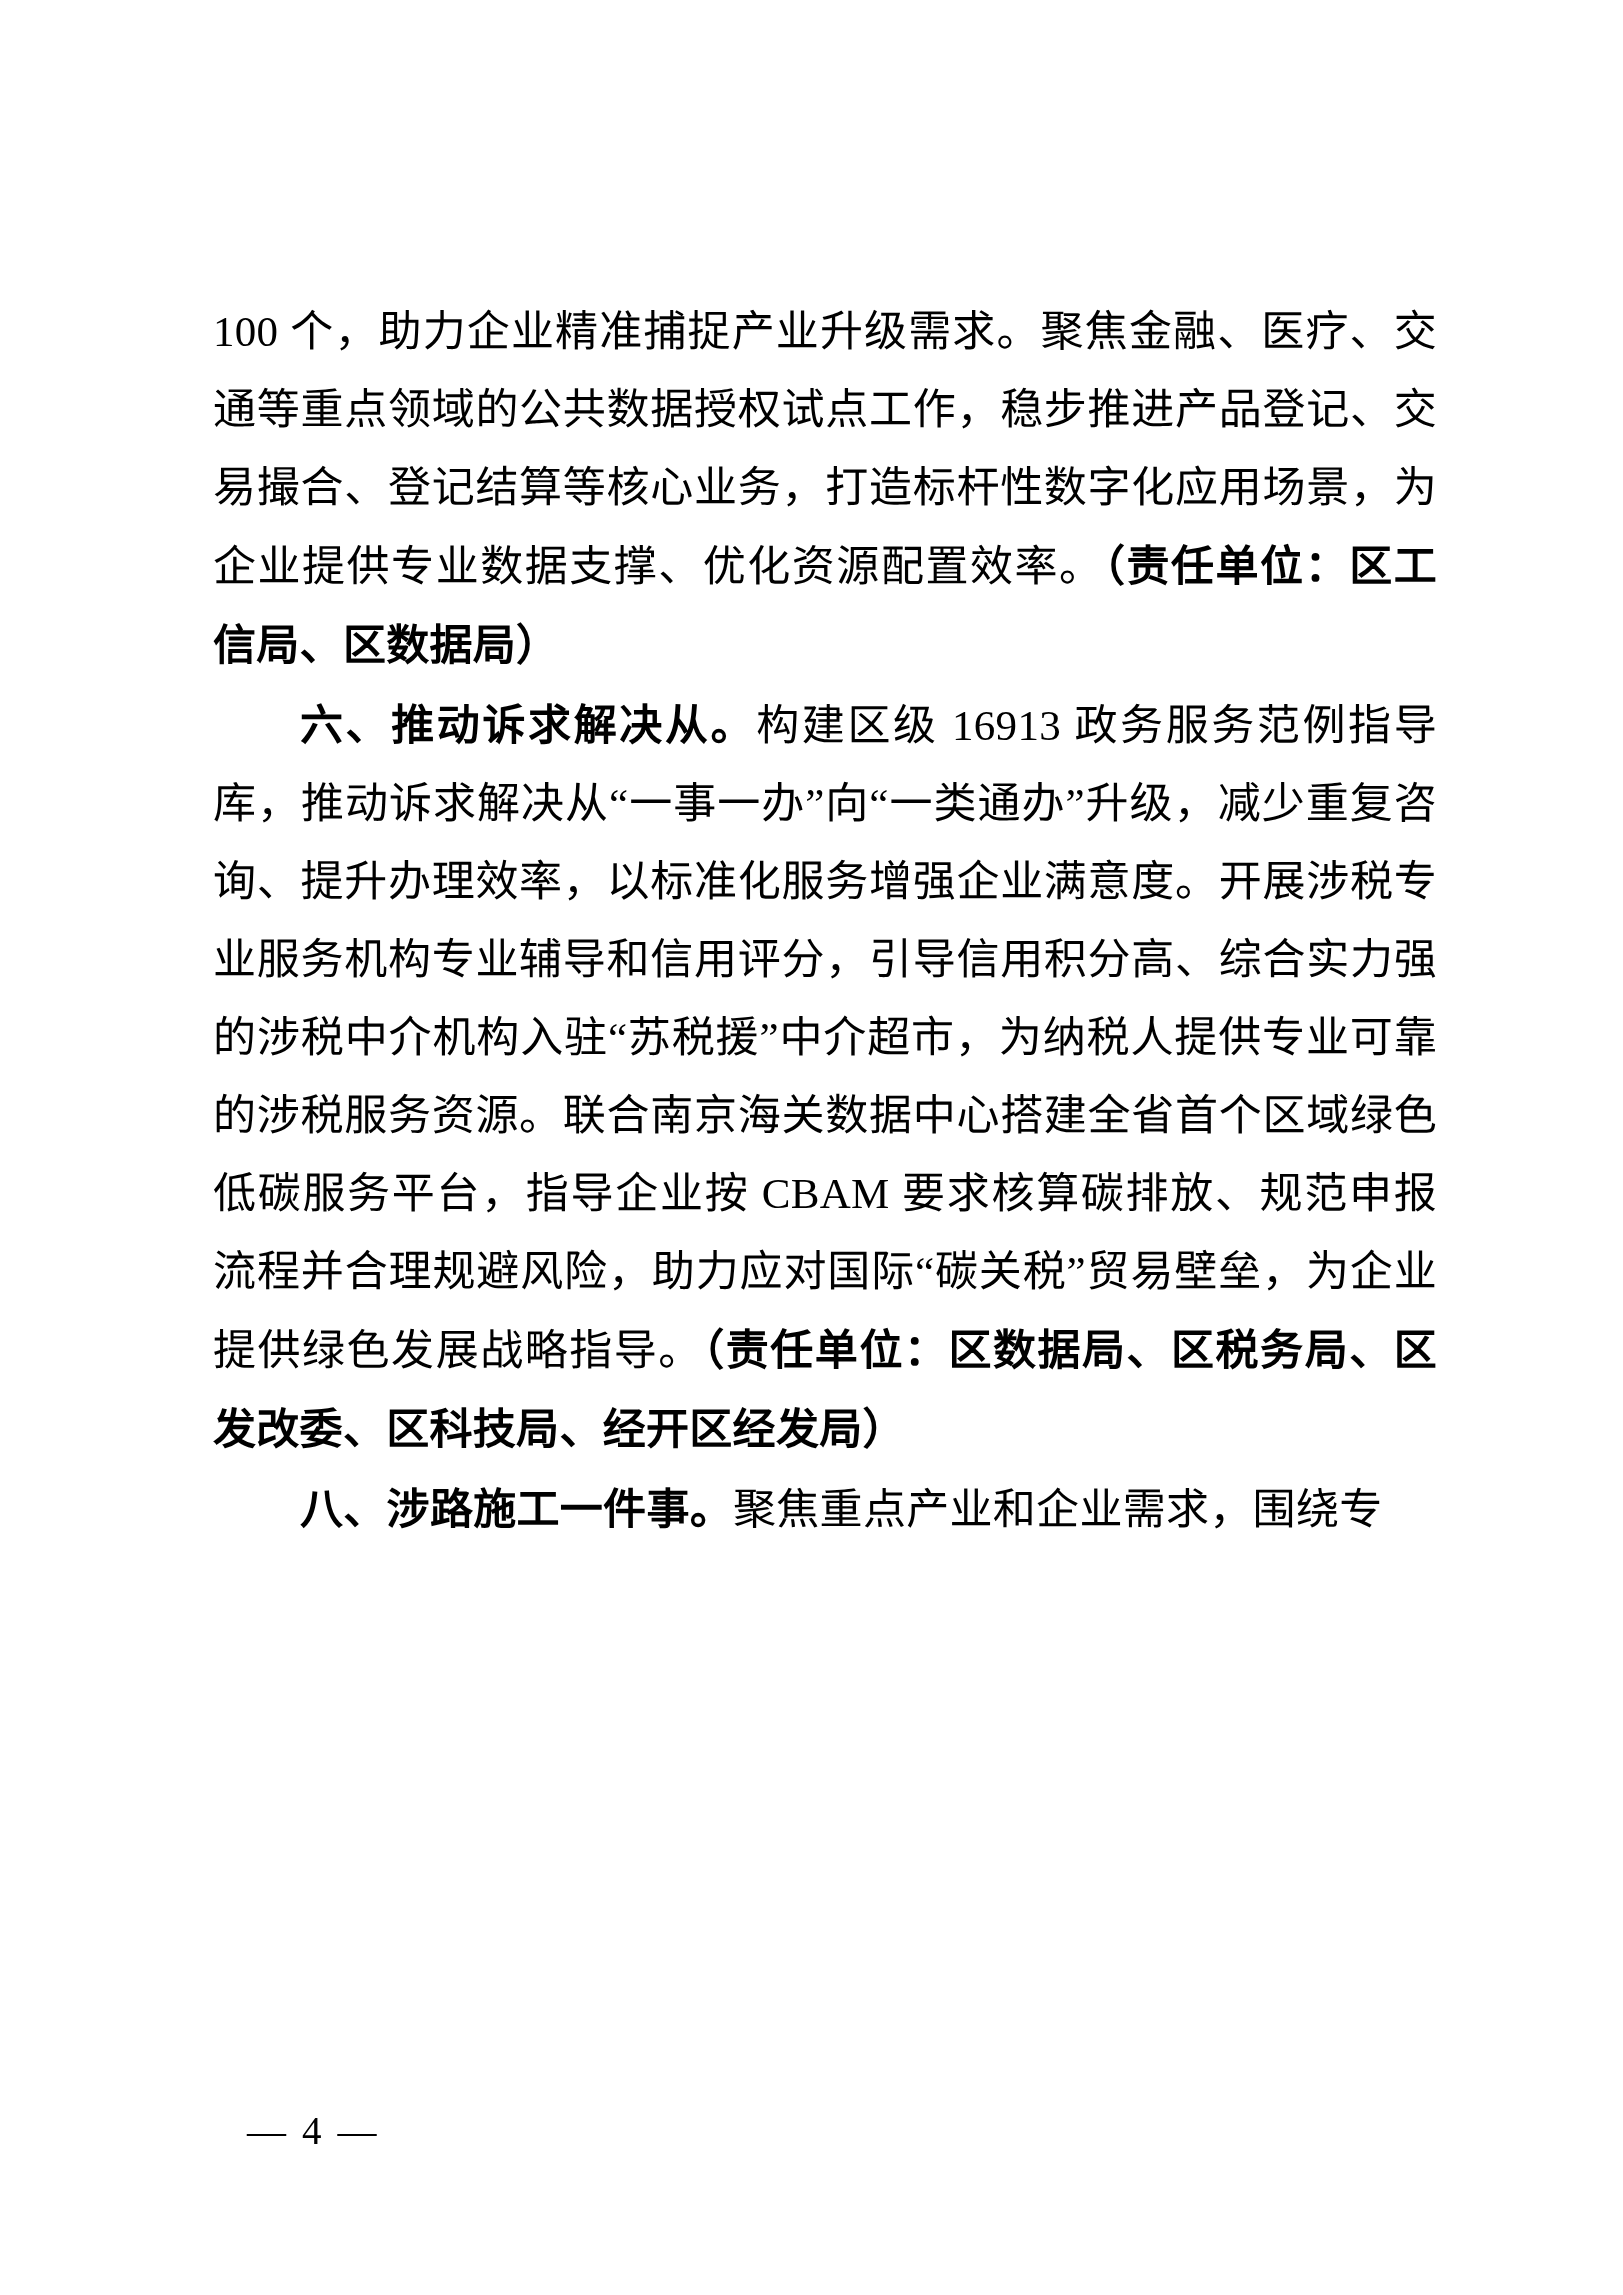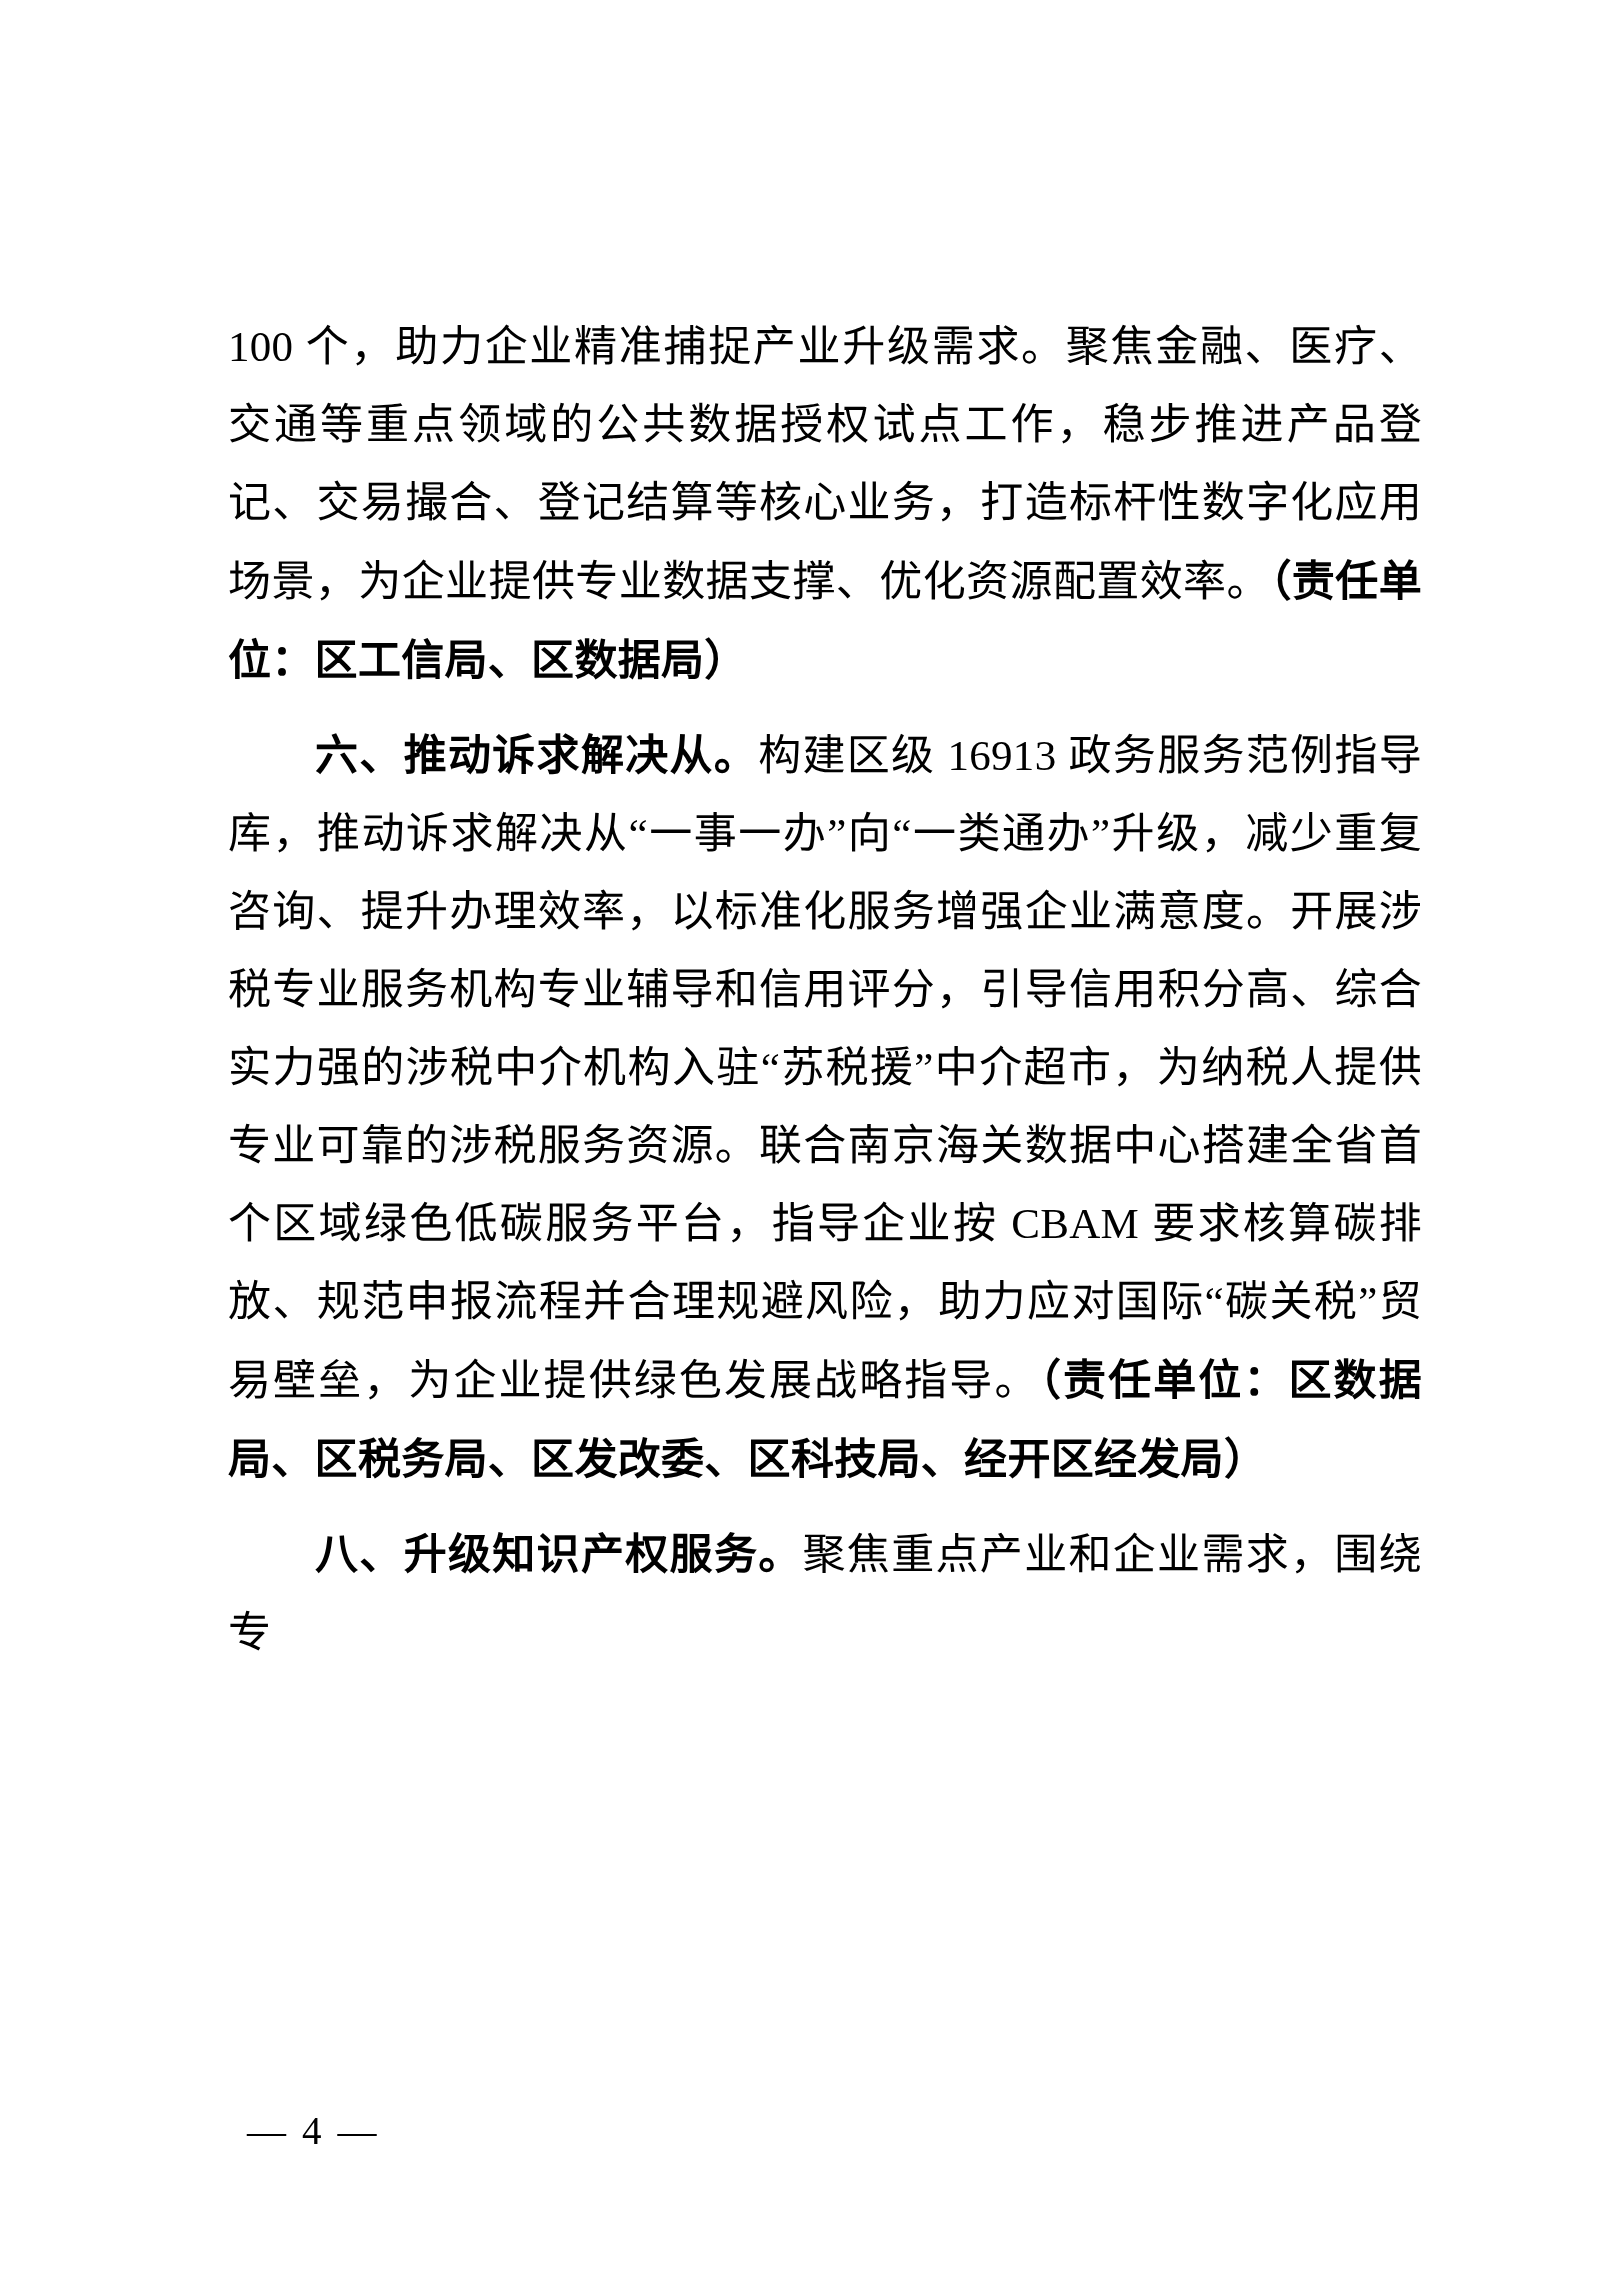--- a/index.html
+++ b/index.html
@@ -21,21 +21,21 @@
     left: 212px;
     top: 292px;
     width: 1226px;
     font-size: 43px;
     line-height: 78px;
     text-align: justify;
     text-justify: inter-ideograph;
     letter-spacing: 0.3px;
   }
   .para {
-    margin: 16px;
+    margin: 1px;
     padding: 0;
   }
   .para.indent {
     text-indent: 87px;
   }
   .seg-body {
     font-weight: 400;
   }
   .seg-bold {
     font-family: "Liberation Sans", sans-serif;
@@ -57,20 +57,20 @@
 
 <div class="page">
 
   <div class="content">
 
     <p class="para"><span class="seg-body">100 个，助力企业精准捕捉产业升级需求。聚焦金融、医疗、交通等重点领域的公共数据授权试点工作，稳步推进产品登记、交易撮合、登记结算等核心业务，打造标杆性数字化应用场景，为企业提供专业数据支撑、优化资源配置效率。</span><span class="seg-bold">（责任单位：区工信局、区数据局）</span></p>
 
     <p class="para indent"><span class="seg-bold">六、推动诉求解决从。</span><span class="seg-body">构建区级 16913 政务服务范例指导库，推动诉求解决从“一事一办”向“一类通办”升级，减少重复咨询、提升办理效率，以标准化服务增强企业满意度。开展涉税专业服务机构专业辅导和信用评分，引导信用积分高、综合实力强的涉税中介机构入驻“苏税援”中介超市，为纳税人提供专业可靠的涉税服务资源。联合南京海关数据中心搭建全省首个区域绿色低碳服务平台，指导企业按 CBAM 要求核算碳排放、规范申报流程并合理规避风险，助力应对国际“碳关税”贸易壁垒，为企业提供绿色发展战略指导。</span><span class="seg-bold">（责任单位：区数据局、区税务局、区发改委、区科技局、经开区经发局）</span></p>
 
 
-    <p class="para indent"><span class="seg-bold">八、升级知识产权服务。</span><span class="seg-body">聚焦重点产业和企业需求，围绕专</span></p>
+    <p class="para indent"><span class="seg-bold">八、涉路施工一件事。</span><span class="seg-body">聚焦重点产业和企业需求，围绕专</span></p>
 
   </div>
 
   <div class="footer">— 4 —</div>
 
 </div>
 
 
 </body></html>

